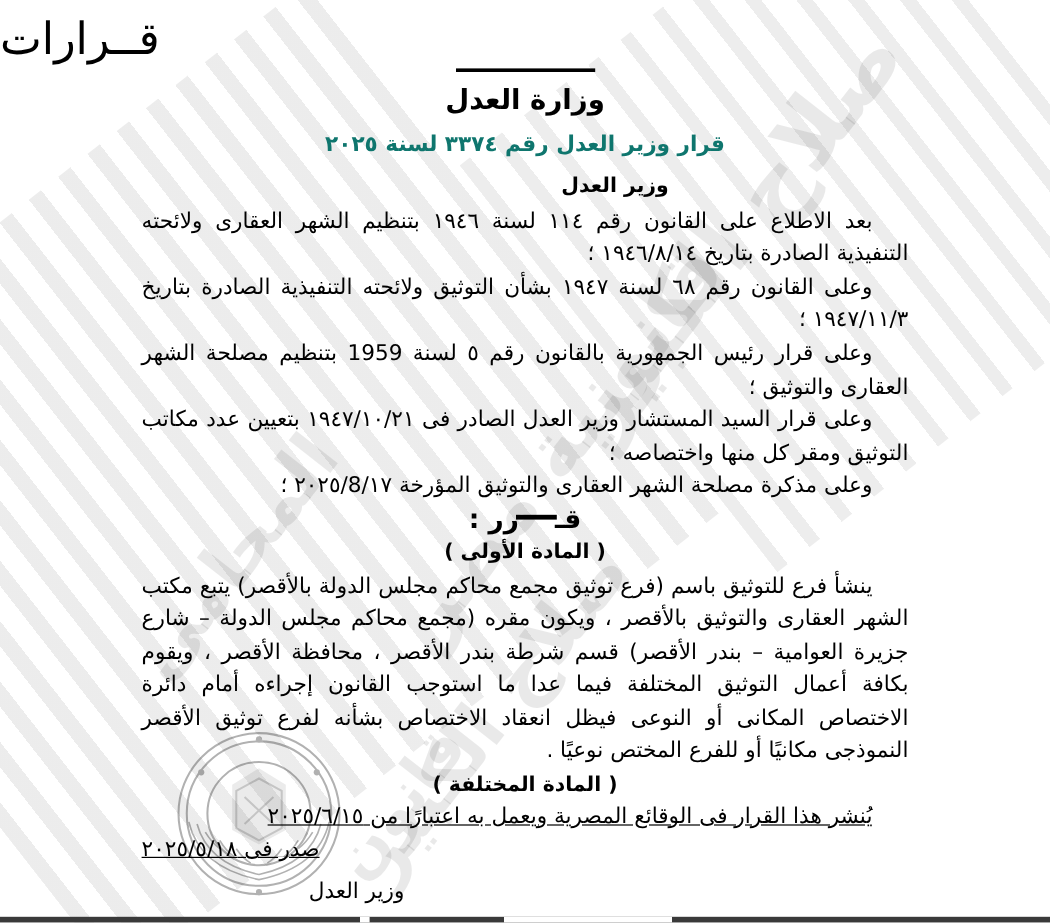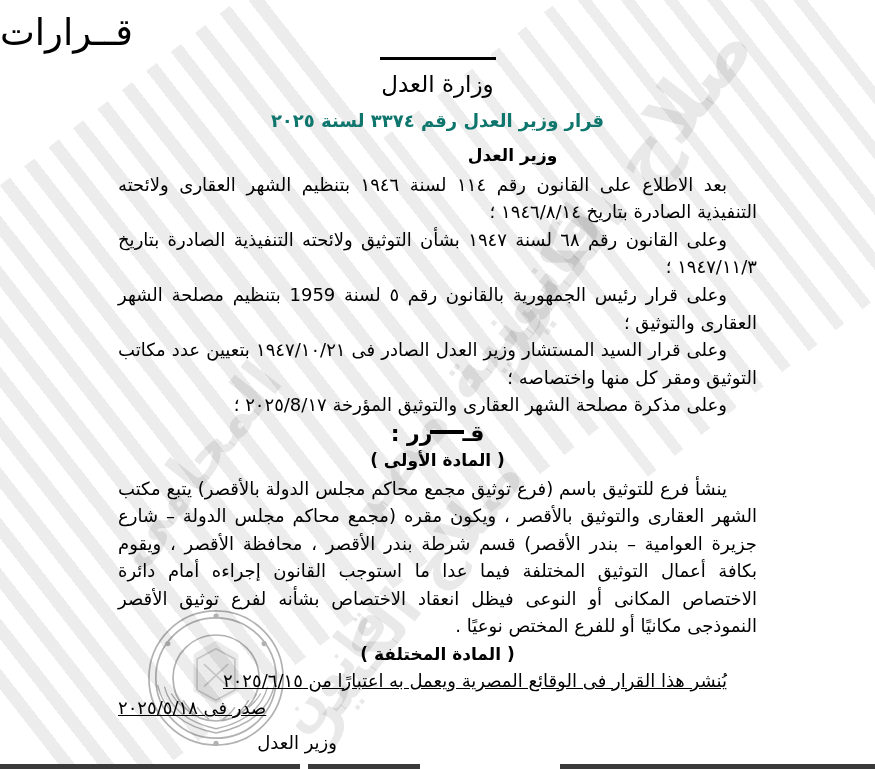--- a/index.html
+++ b/index.html
@@ -104,21 +104,21 @@
   }
   .title-rule {
     width: 116px;
     height: 3px;
     background: #000;
     margin: 4px auto 0 auto;
   }
   .ministry {
     text-align: center;
     font-size: 23px;
-    font-weight: normal;
+    font-weight: bold;
     margin-top: 11px;
     color: #000;
   }
   .decree-line {
     text-align: center;
     font-size: 18px;
     font-weight: bold;
     margin-top: 13px;
     color: #0f766e;
   }

